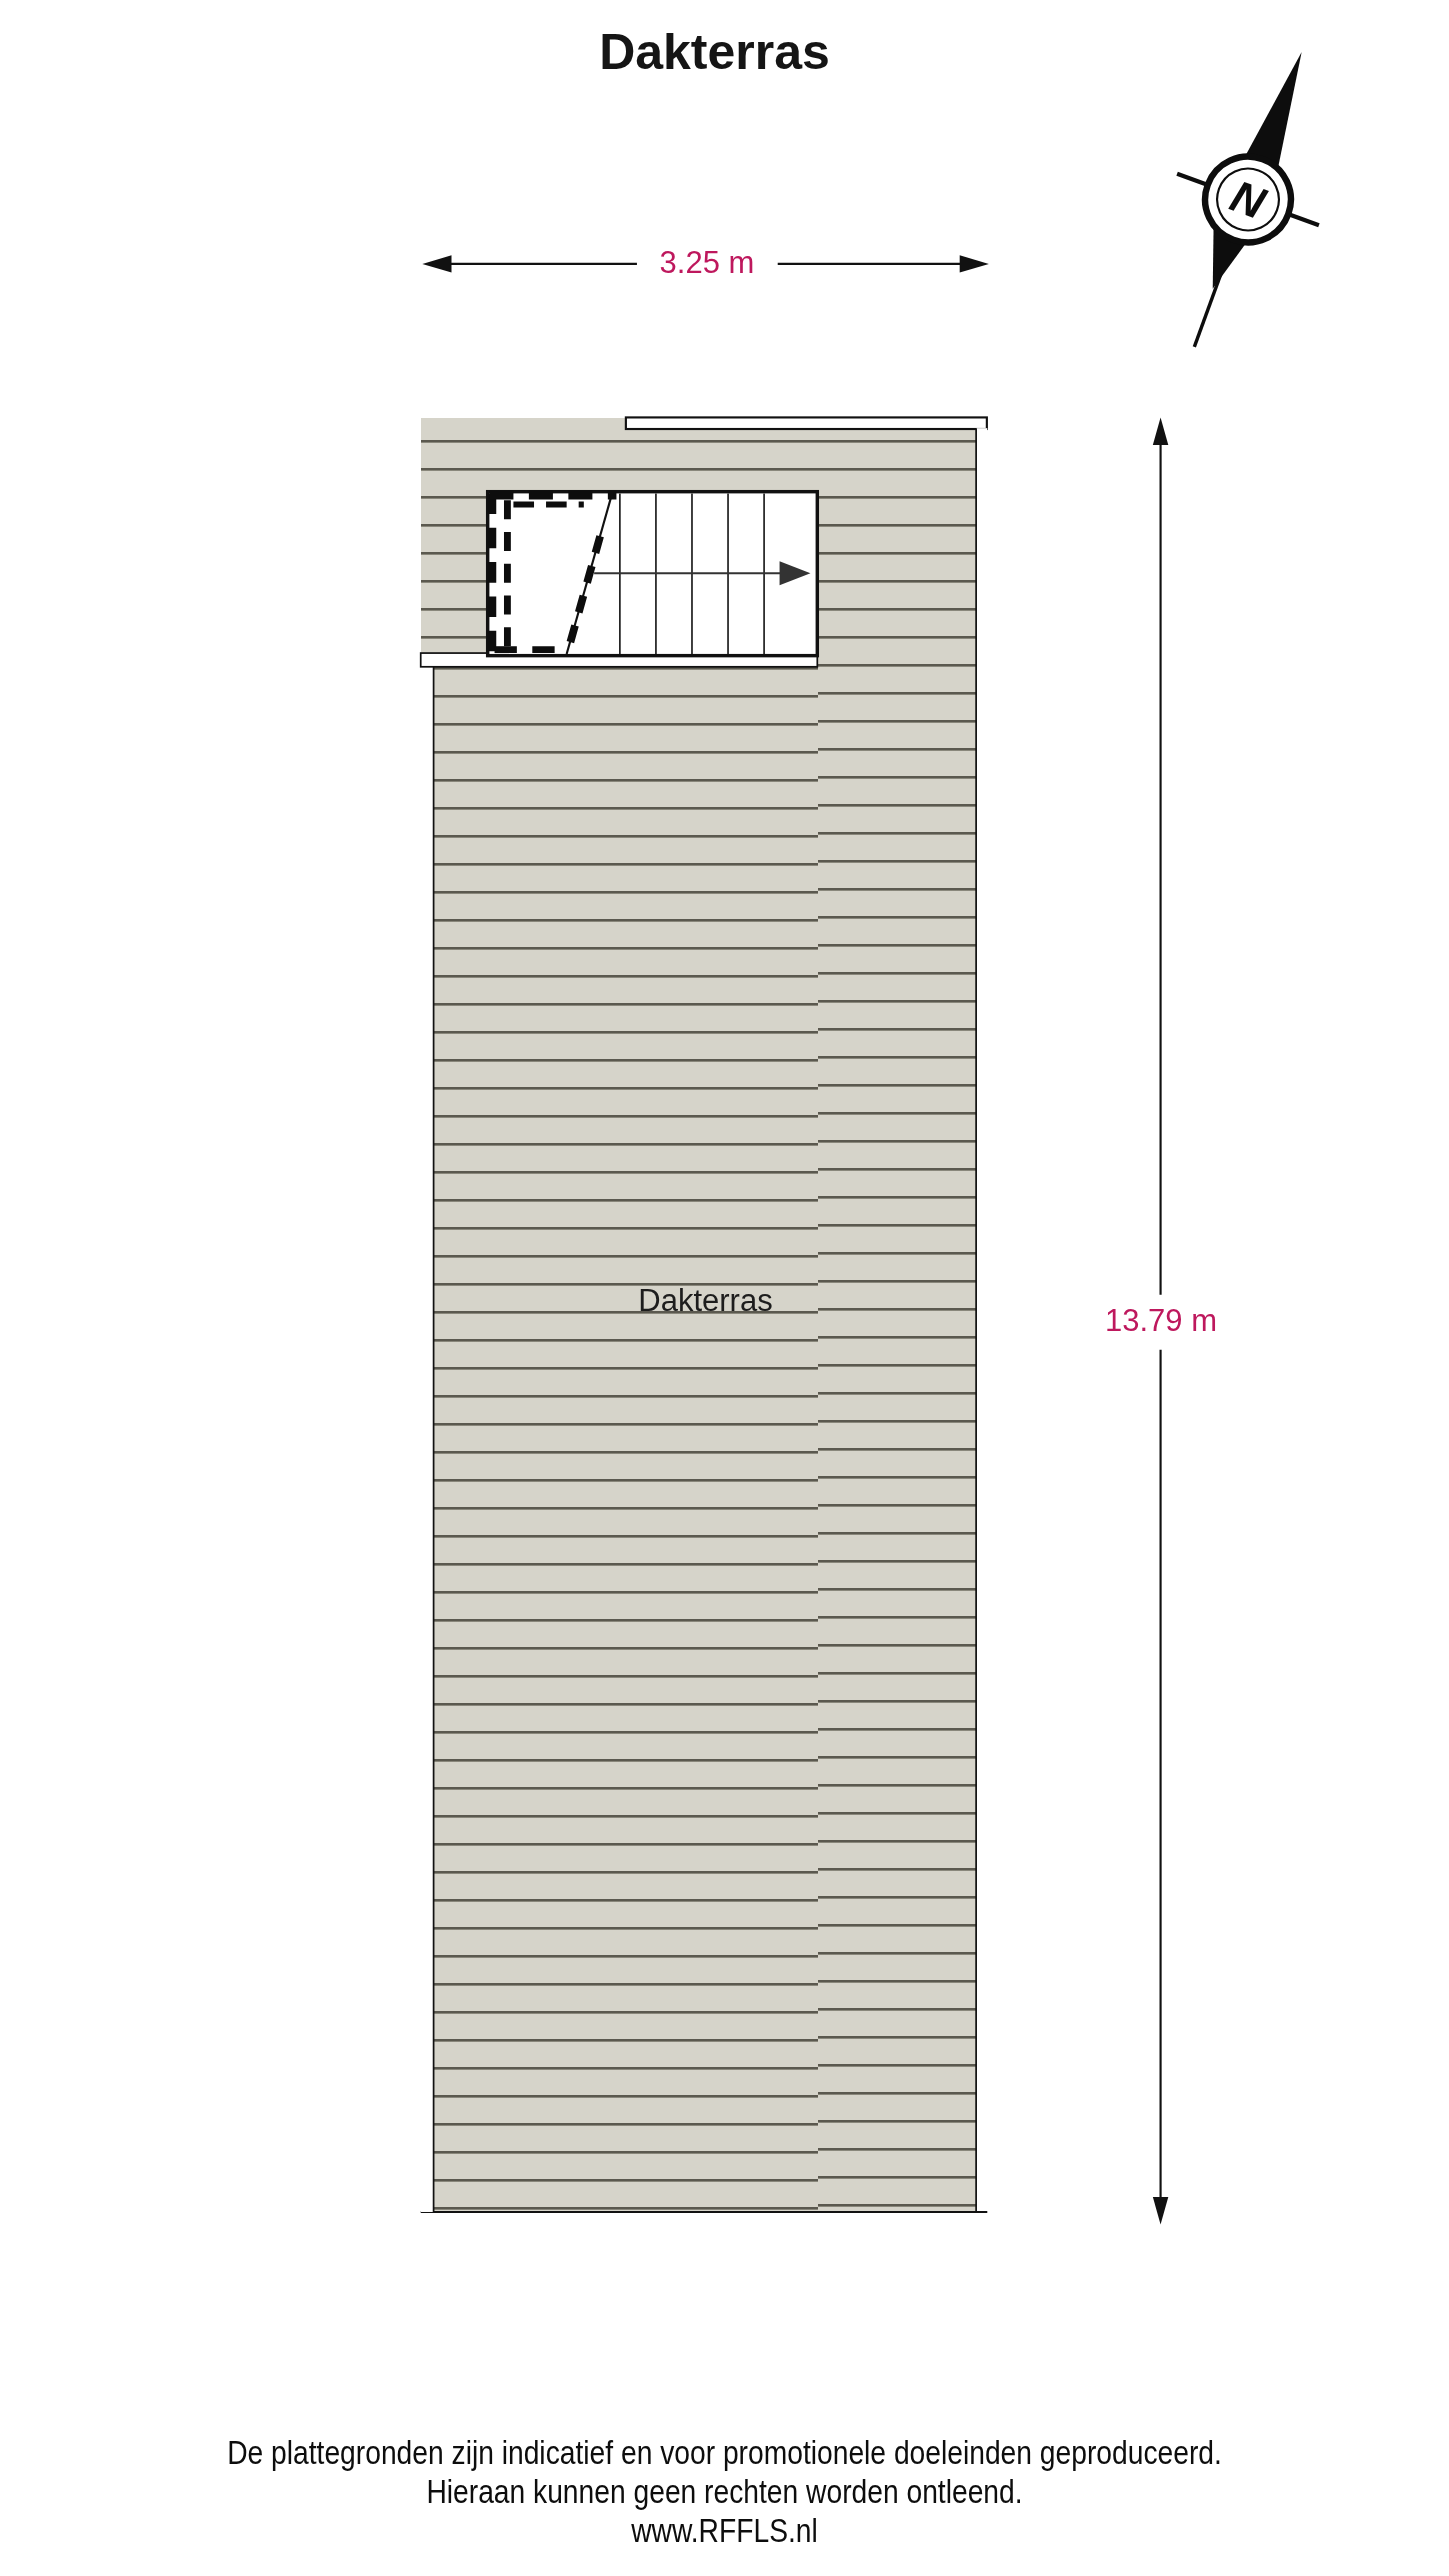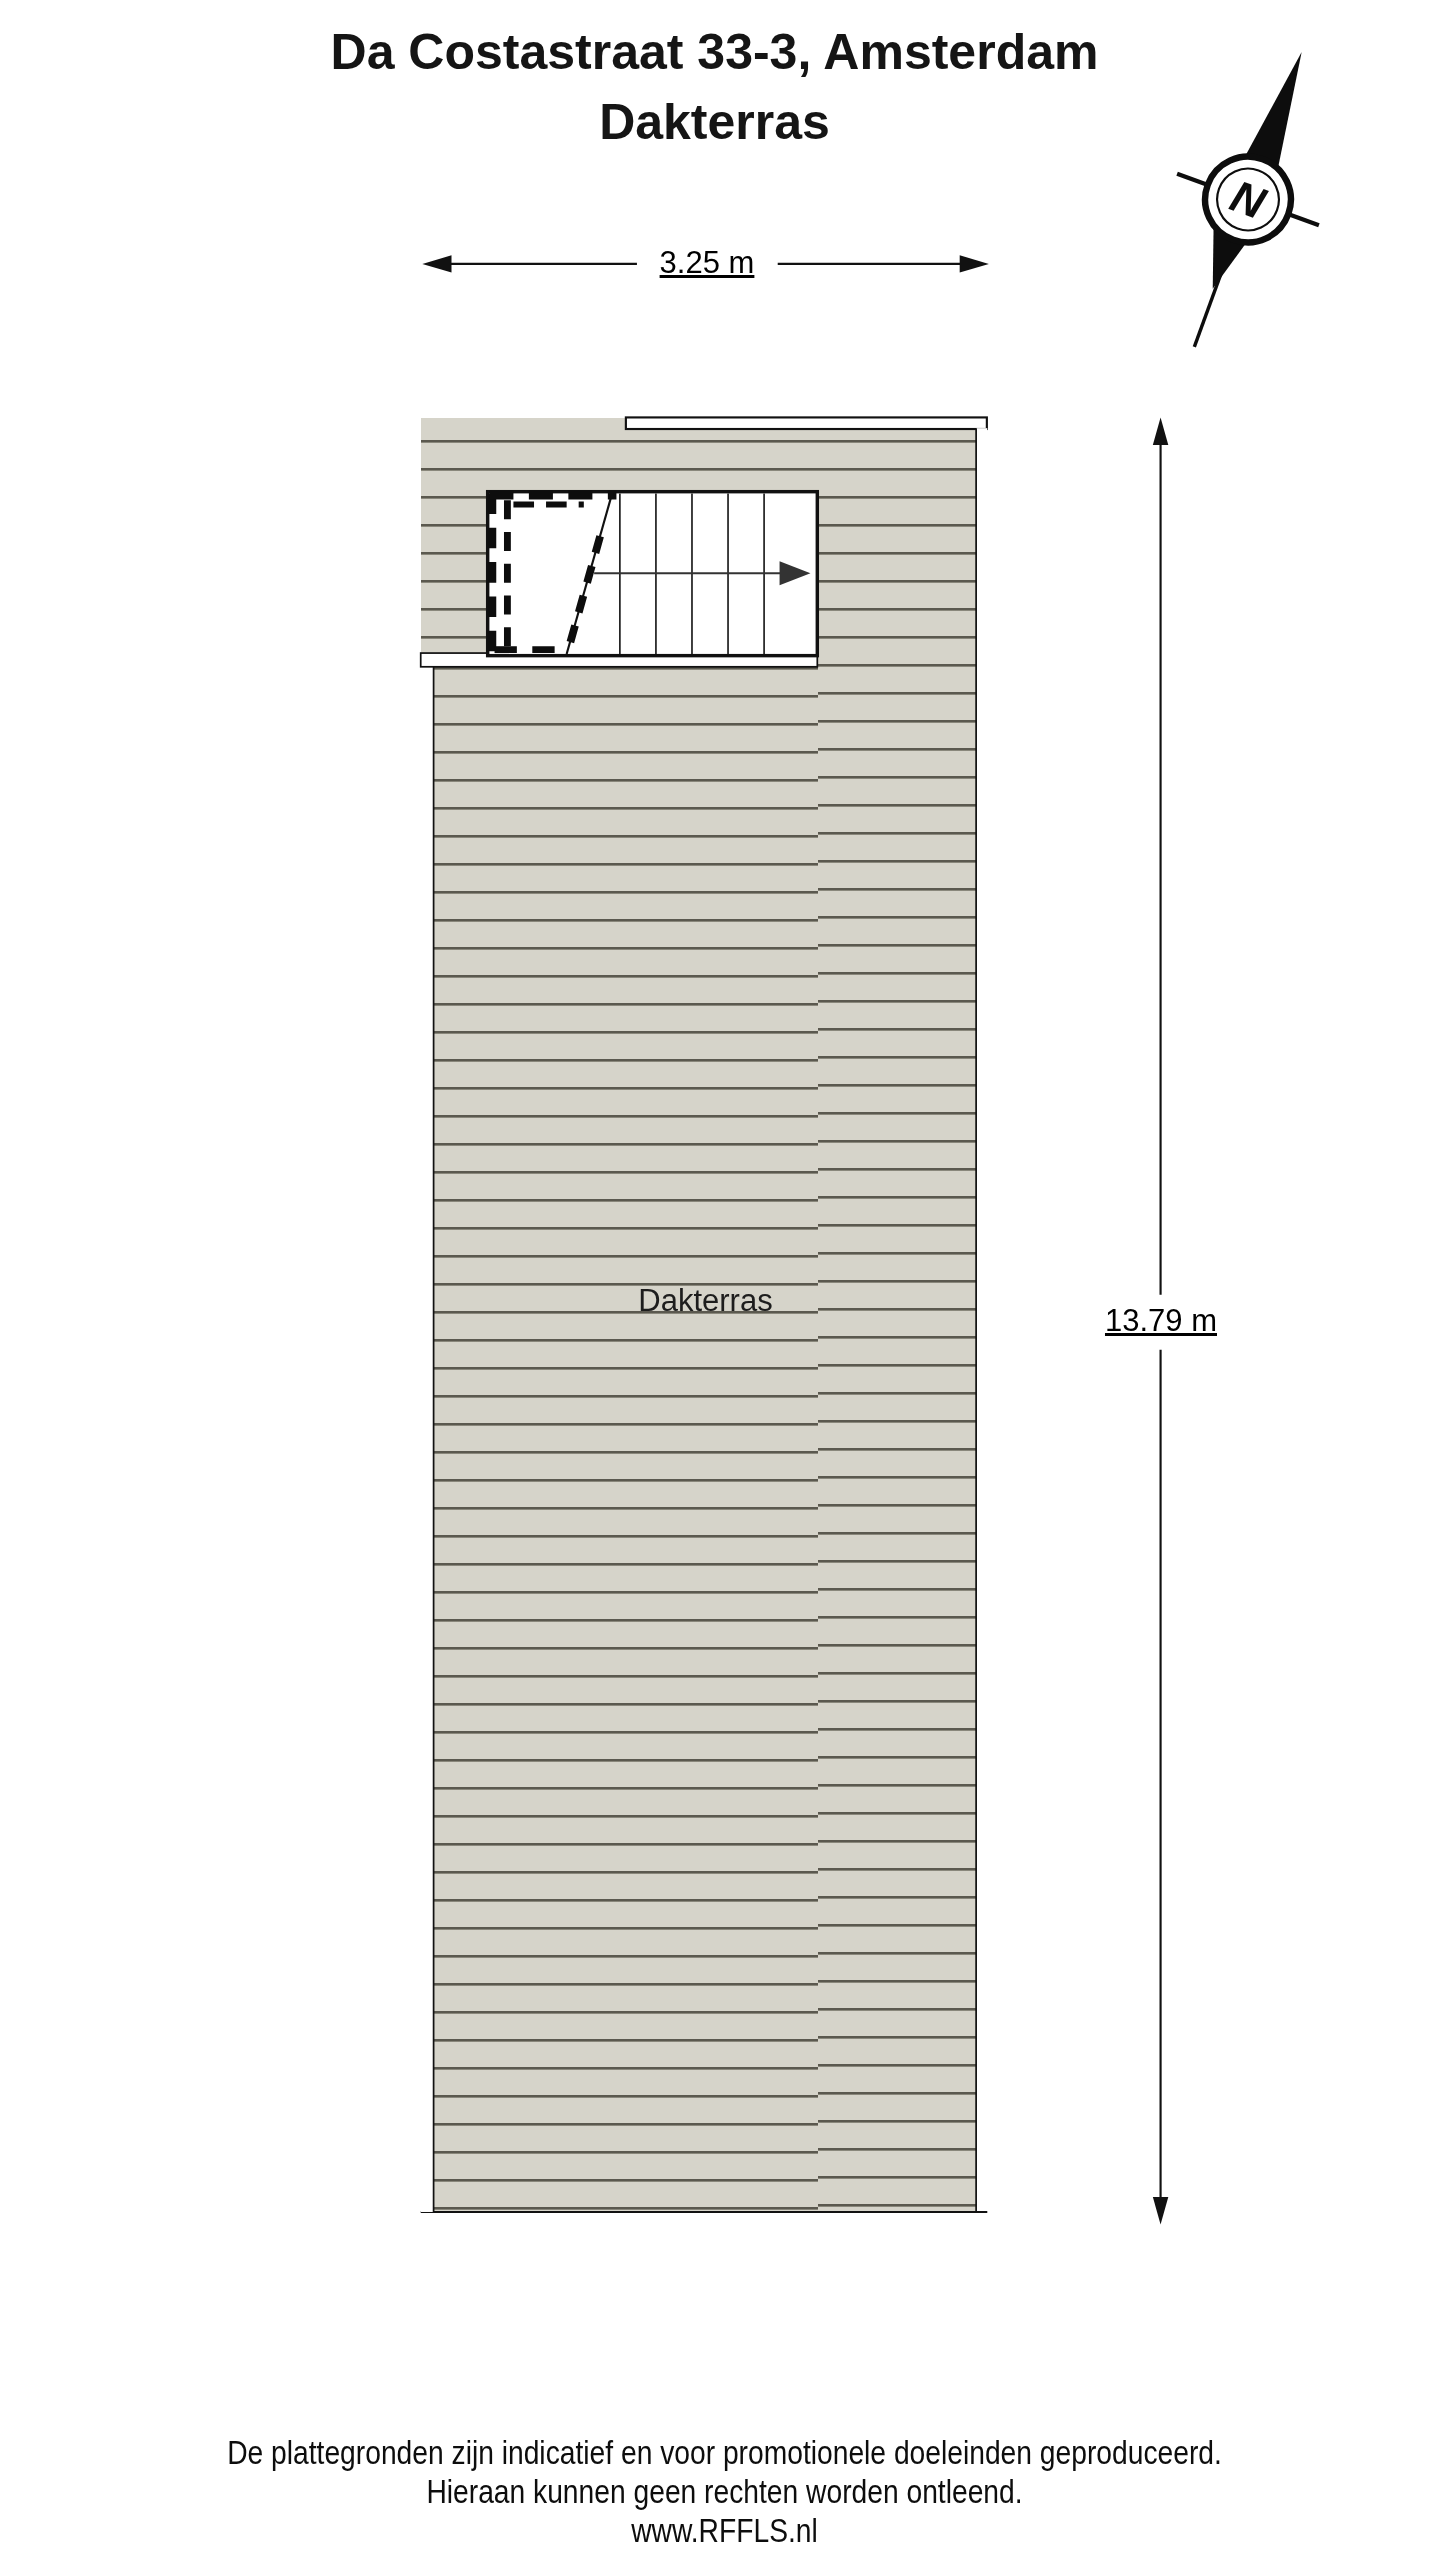--- a/index.html
+++ b/index.html
@@ -13,41 +13,40 @@
   
   .plan{position:absolute;left:419px;top:416px;width:570px;height:1809px;}
   .deck{position:absolute;background-color:#d6d4ca;
     background-image:linear-gradient(to bottom,#5b594f 0px,#5b594f 1.7px,#8f8d81 2.6px,#d6d4ca 3.4px,#d6d4ca 28px);
     background-size:100% 28px;background-repeat:repeat;}
   .deck-a{left:1.7px;top:1.7px;width:397px;height:235px;background-position-y:22px;}
   .deck-b{left:398px;top:1.7px;width:159px;height:1795px;background-position-y:22px;}
   .deck-c{left:14.6px;top:251px;width:384px;height:1546px;background-position-y:0px;}
   .plan-svg{position:absolute;left:0;top:0;}
   
-  .dim-label{position:absolute;font-size:31px;line-height:36px;color:#000000;text-align:center;text-decoration:underline;}
+  .dim-label{position:absolute;font-size:31px;line-height:36px;color:#be185d;text-align:center;}
   .dim-h{left:621px;top:245px;width:172px;}
   .dim-v{left:1075px;top:1303px;width:172px;}
   
   .room-label{position:absolute;left:448px;top:1283px;width:515px;text-align:center;
     font-size:31px;line-height:36px;color:#1d1d1d;}
   
   .footer{position:absolute;left:0;top:2433px;width:1449px;text-align:center;
     font-size:34px;line-height:39px;color:#0d0d0d;transform:scaleX(0.83);transform-origin:50% 0;}
   
   .dims-svg,.compass-svg{position:absolute;pointer-events:none;}
   .dims-svg{left:0;top:0;}
   .compass-svg{left:1145px;top:28px;}
 </style>
 </head>
 <body>
 
 <div id="canvas">
 
   <div class="title">
-    <div>Da Costastraat 33-3, Amsterdam</div>
     <div>Dakterras</div>
   </div>
 
   <svg class="compass-svg" width="206" height="343" viewBox="-120 -200 240 400">
     <g transform="rotate(20)">
       <polygon points="0,-183 -21,-42 21,-42" fill="#0d0d0d"></polygon>
       <line x1="0" y1="40" x2="0" y2="183" stroke="#0d0d0d" stroke-width="4"></line>
       <polygon points="-26,46 16,46 -3,112" fill="#0d0d0d"></polygon>
       <line x1="-88" y1="0" x2="-42" y2="0" stroke="#0d0d0d" stroke-width="5"></line>
       <line x1="42" y1="0" x2="88" y2="0" stroke="#0d0d0d" stroke-width="5"></line>

